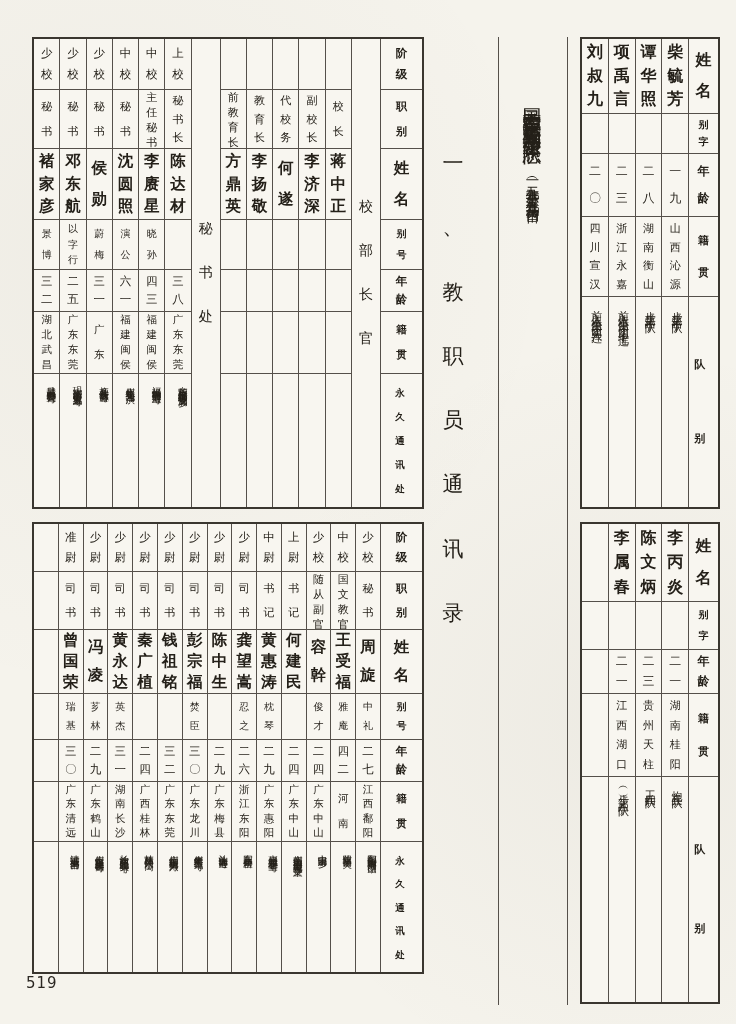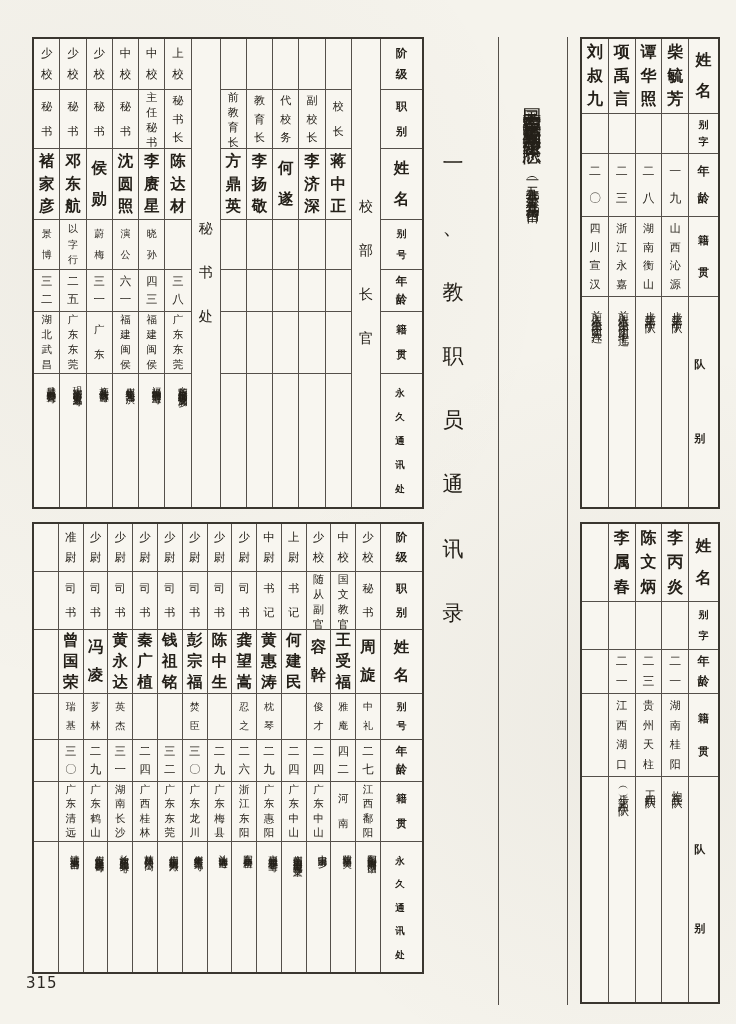--- a/index.html
+++ b/index.html
@@ -1043,14 +1043,14 @@
             <div class="cell spread" data-row="3" style="height: 46px;"></div>
             <div class="cell spread" data-row="4" style="height: 42px;"></div>
             <div class="cell spread" data-row="5" style="height: 60px;"></div>
             <div class="cell flow" data-row="6" style="height: 130px;"></div>
           </div>
         </div>
     </section>
 
   </div>
 
-  <div class="page-number">315</div>
+  <div class="page-number">519</div>
 </div>
 
 </body></html>

